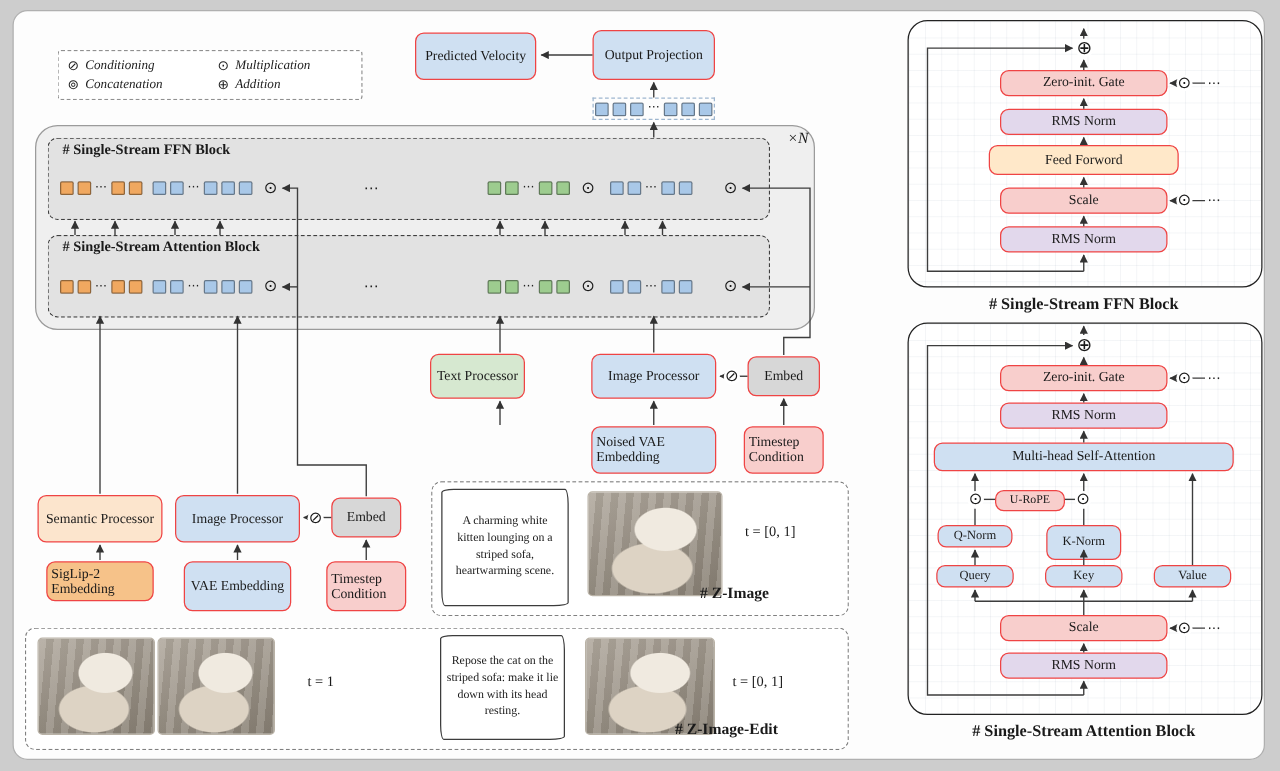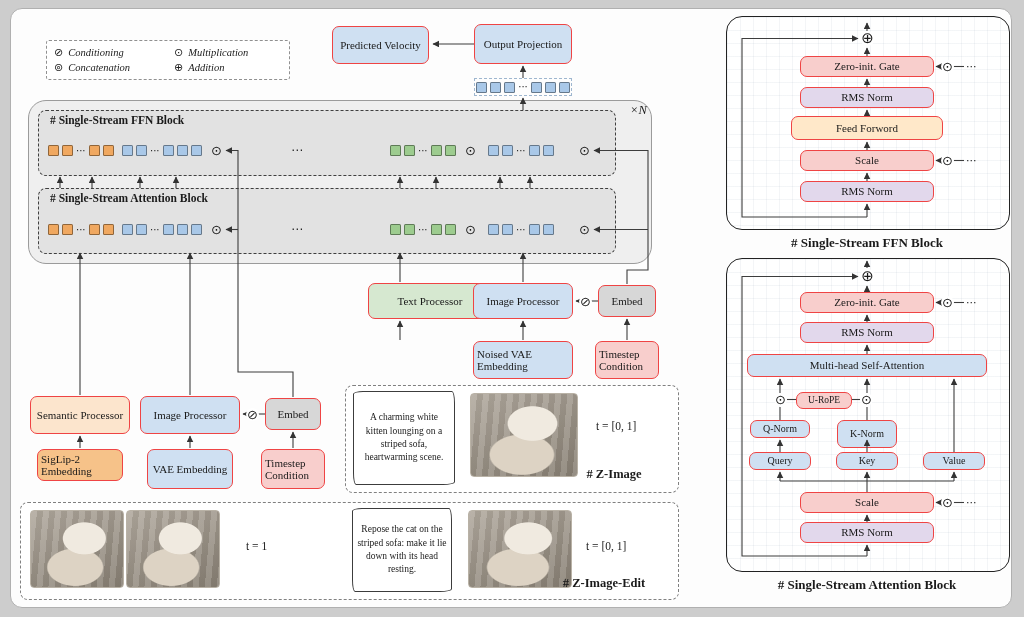--- a/index.html
+++ b/index.html
@@ -22,21 +22,21 @@
   .opmark.bgw{background:#fff;border-radius:50%}
   .opbig{width:15px;height:15px;font-size:15px;line-height:15px}
   .middots{position:absolute;z-index:3;font-family:"DejaVu Sans",sans-serif;font-size:12px;color:#222;text-align:center}
   .sidedots{position:absolute;z-index:6;font-family:"DejaVu Sans",sans-serif;font-size:11px;line-height:13px;color:#222}
   .legend{position:absolute;z-index:2;border:1px dashed #909090;background:#fff;border-radius:3px;display:grid;grid-template-columns:120px 118px;align-content:center;row-gap:2px;padding:3px 7px;box-sizing:border-box}
   .legend-item{display:flex;gap:5px;align-items:center;font-size:10.5px;font-style:italic}
   .legend-item .sym{font-style:normal;font-family:"DejaVu Sans",sans-serif;font-size:11px}
   .panelR{position:absolute;z-index:1;background-image:linear-gradient(rgba(110,130,155,.08) 1px,transparent 1px),linear-gradient(90deg,rgba(110,130,155,.08) 1px,transparent 1px);background-size:13px 13px;background-color:#fff;border:1.4px solid #222;border-radius:16px}
   .caption{position:absolute;z-index:2;font-weight:bold;font-size:13px;text-align:center}
   .sample{position:absolute;z-index:2;border:1.2px dashed #808080;border-radius:8px;background:#fff}
-  .sample-title{position:absolute;z-index:3;font-weight:bold;font-size:12.5px;text-align:center}
+  .sample-title{position:absolute;z-index:3;font-weight:bold;font-size:12.5px;text-align:left}
   .bubble{position:absolute;z-index:3;background:#fff;border:1px solid #3c3c3c;padding:4px;font-size:9.5px;line-height:1.4;text-align:center;display:flex;align-items:center;justify-content:center;border-radius:10px 3px 12px 3px / 3px 12px 3px 12px}
   .cat{position:absolute;z-index:3;border-radius:4px;border:1px solid #b9b2a6;background:
     radial-gradient(ellipse 40% 36% at 58% 36%, #f0eae0 0 57%, transparent 60%),
     radial-gradient(ellipse 52% 42% at 48% 74%, #ddd3c4 0 57%, transparent 60%),
     repeating-linear-gradient(95deg, rgba(255,255,255,.12) 0 6px, rgba(0,0,0,.05) 6px 12px),
     linear-gradient(155deg,#b0a89d,#877f73)}
   .tlabel{position:absolute;z-index:3;font-size:11.5px}
   .xn{position:absolute;z-index:2;font-style:italic;font-size:12.5px}
 </style>
 </head>
@@ -228,21 +228,21 @@
   <span class="opmark" style="left:464px;top:223px">⊙</span>
   <div class="tokgroup" style="left:488px;top:224px">
       <span class="tok tok-b"></span>
       <span class="tok tok-b"></span>
       <span class="tokdots">···</span>
       <span class="tok tok-b"></span>
       <span class="tok tok-b"></span>
     </div>
   <span class="opmark" style="left:578px;top:223px">⊙</span>
 
-  <div class="box c-green" style="left:368px;top:283px;width:124px;height:36px">
+  <div class="box c-green" style="left:344px;top:283px;width:76px;height:36px">
       <span>Text Processor</span>
     </div>
   <div class="box c-blue" style="left:473px;top:283px;width:100px;height:36px">
       <span>Image Processor</span>
     </div>
   <div class="box c-blue" style="left:473px;top:341px;width:100px;height:38px">
       <span>Noised VAE Embedding</span>
     </div>
   <div class="box c-gray" style="left:598px;top:285px;width:58px;height:32px">
       <span>Embed</span>

